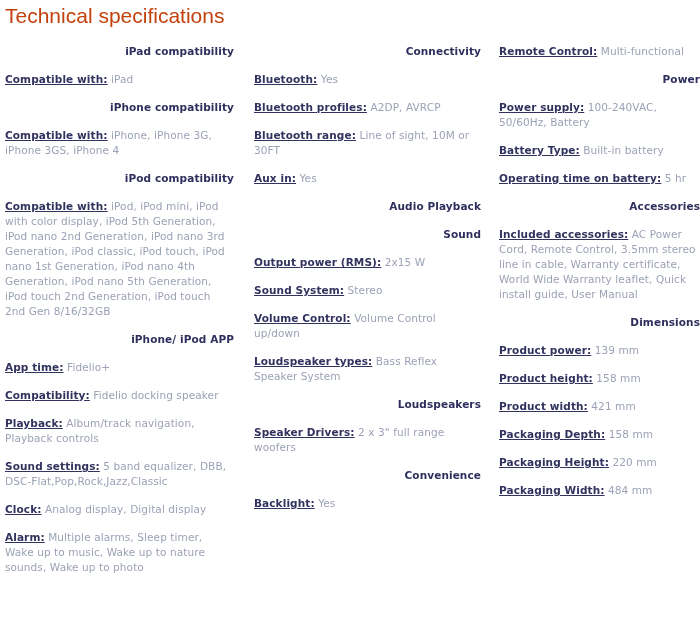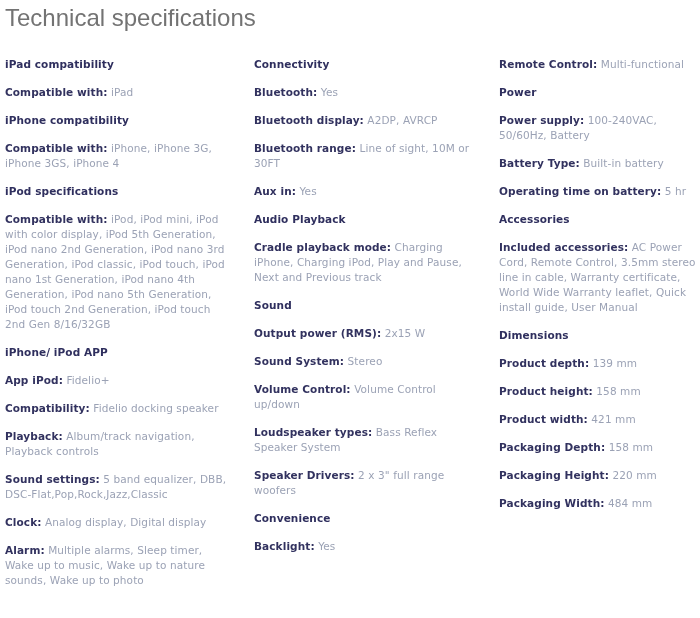--- a/index.html
+++ b/index.html
@@ -5,90 +5,91 @@
   * { margin: 0; padding: 0; box-sizing: border-box; }
   html, body { width: 700px; height: 618px; }
   body {
     background: #ffffff;
     font-family: "DejaVu Sans", "Liberation Sans", sans-serif;
     padding: 4px 0 0 5px;
     overflow: hidden;
   }
   .page-title {
     font-family: "Liberation Sans", sans-serif;
-    font-size: 24px;
+    font-size: 21px;
     font-weight: 400;
-    color: #737373;
-    margin-bottom: 25px;
+    color: #c2410c;
+    margin-bottom: 16px;
   }
   .columns { display: flex; align-items: flex-start; }
   .col {
     font-size: 10.5px;
     line-height: 15px;
     letter-spacing: 0.1px;
   }
   .col-1 { width: 229px; margin-right: 20px; }
   .col-2 { width: 227px; margin-right: 18px; }
   .col-3 { width: 201px; }
   .section-header {
     font-weight: bold;
     color: #2F2F5E;
     margin-bottom: 13px;
+    text-align: right;
   }
   .spec-item { margin-bottom: 13px; }
-  .spec-label { font-weight: bold; color: #32325F; }
+  .spec-label { font-weight: bold; color: #32325F; text-decoration: underline; }
   .spec-value { color: #9BA2B5; }
 </style>
 </head>
 <body>
 
 <div class="page-title">Technical specifications</div>
 
 <div class="columns">
   <div class="col col-1">
       <div class="section-header">iPad compatibility</div>
       <div class="spec-item"><span class="spec-label">Compatible with:</span> <span class="spec-value">iPad</span></div>
       <div class="section-header">iPhone compatibility</div>
       <div class="spec-item"><span class="spec-label">Compatible with:</span> <span class="spec-value">iPhone, iPhone 3G, iPhone 3GS, iPhone 4</span></div>
-      <div class="section-header">iPod specifications</div>
+      <div class="section-header">iPod compatibility</div>
       <div class="spec-item"><span class="spec-label">Compatible with:</span> <span class="spec-value">iPod, iPod mini, iPod with color display, iPod 5th Generation, iPod nano 2nd Generation, iPod nano 3rd Generation, iPod classic, iPod touch, iPod nano 1st Generation, iPod nano 4th Generation, iPod nano 5th Generation, iPod touch 2nd Generation, iPod touch 2nd Gen 8/16/32GB</span></div>
       <div class="section-header">iPhone/ iPod APP</div>
-      <div class="spec-item"><span class="spec-label">App iPod:</span> <span class="spec-value">Fidelio+</span></div>
+      <div class="spec-item"><span class="spec-label">App time:</span> <span class="spec-value">Fidelio+</span></div>
       <div class="spec-item"><span class="spec-label">Compatibility:</span> <span class="spec-value">Fidelio docking speaker</span></div>
       <div class="spec-item"><span class="spec-label">Playback:</span> <span class="spec-value">Album/track navigation, Playback controls</span></div>
       <div class="spec-item"><span class="spec-label">Sound settings:</span> <span class="spec-value">5 band equalizer, DBB, DSC-Flat,Pop,Rock,Jazz,Classic</span></div>
       <div class="spec-item"><span class="spec-label">Clock:</span> <span class="spec-value">Analog display, Digital display</span></div>
       <div class="spec-item"><span class="spec-label">Alarm:</span> <span class="spec-value">Multiple alarms, Sleep timer, Wake up to music, Wake up to nature sounds, Wake up to photo</span></div>
     </div>
   <div class="col col-2">
       <div class="section-header">Connectivity</div>
       <div class="spec-item"><span class="spec-label">Bluetooth:</span> <span class="spec-value">Yes</span></div>
-      <div class="spec-item"><span class="spec-label">Bluetooth display:</span> <span class="spec-value">A2DP, AVRCP</span></div>
+      <div class="spec-item"><span class="spec-label">Bluetooth profiles:</span> <span class="spec-value">A2DP, AVRCP</span></div>
       <div class="spec-item"><span class="spec-label">Bluetooth range:</span> <span class="spec-value">Line of sight, 10M or 30FT</span></div>
       <div class="spec-item"><span class="spec-label">Aux in:</span> <span class="spec-value">Yes</span></div>
       <div class="section-header">Audio Playback</div>
-      <div class="spec-item"><span class="spec-label">Cradle playback mode:</span> <span class="spec-value">Charging iPhone, Charging iPod, Play and Pause, Next and Previous track</span></div>
       <div class="section-header">Sound</div>
       <div class="spec-item"><span class="spec-label">Output power (RMS):</span> <span class="spec-value">2x15 W</span></div>
       <div class="spec-item"><span class="spec-label">Sound System:</span> <span class="spec-value">Stereo</span></div>
       <div class="spec-item"><span class="spec-label">Volume Control:</span> <span class="spec-value">Volume Control up/down</span></div>
       <div class="spec-item"><span class="spec-label">Loudspeaker types:</span> <span class="spec-value">Bass Reflex Speaker System</span></div>
+      <div class="section-header">Loudspeakers</div>
       <div class="spec-item"><span class="spec-label">Speaker Drivers:</span> <span class="spec-value">2 x 3" full range woofers</span></div>
       <div class="section-header">Convenience</div>
       <div class="spec-item"><span class="spec-label">Backlight:</span> <span class="spec-value">Yes</span></div>
     </div>
   <div class="col col-3">
       <div class="spec-item"><span class="spec-label">Remote Control:</span> <span class="spec-value">Multi-functional</span></div>
       <div class="section-header">Power</div>
       <div class="spec-item"><span class="spec-label">Power supply:</span> <span class="spec-value">100-240VAC, 50/60Hz, Battery</span></div>
       <div class="spec-item"><span class="spec-label">Battery Type:</span> <span class="spec-value">Built-in battery</span></div>
       <div class="spec-item"><span class="spec-label">Operating time on battery:</span> <span class="spec-value">5 hr</span></div>
       <div class="section-header">Accessories</div>
       <div class="spec-item"><span class="spec-label">Included accessories:</span> <span class="spec-value">AC Power Cord, Remote Control, 3.5mm stereo line in cable, Warranty certificate, World Wide Warranty leaflet, Quick install guide, User Manual</span></div>
       <div class="section-header">Dimensions</div>
-      <div class="spec-item"><span class="spec-label">Product depth:</span> <span class="spec-value">139 mm</span></div>
+      <div class="spec-item"><span class="spec-label">Product power:</span> <span class="spec-value">139 mm</span></div>
       <div class="spec-item"><span class="spec-label">Product height:</span> <span class="spec-value">158 mm</span></div>
       <div class="spec-item"><span class="spec-label">Product width:</span> <span class="spec-value">421 mm</span></div>
       <div class="spec-item"><span class="spec-label">Packaging Depth:</span> <span class="spec-value">158 mm</span></div>
       <div class="spec-item"><span class="spec-label">Packaging Height:</span> <span class="spec-value">220 mm</span></div>
       <div class="spec-item"><span class="spec-label">Packaging Width:</span> <span class="spec-value">484 mm</span></div>
     </div>
 </div>
 
 </body></html>

